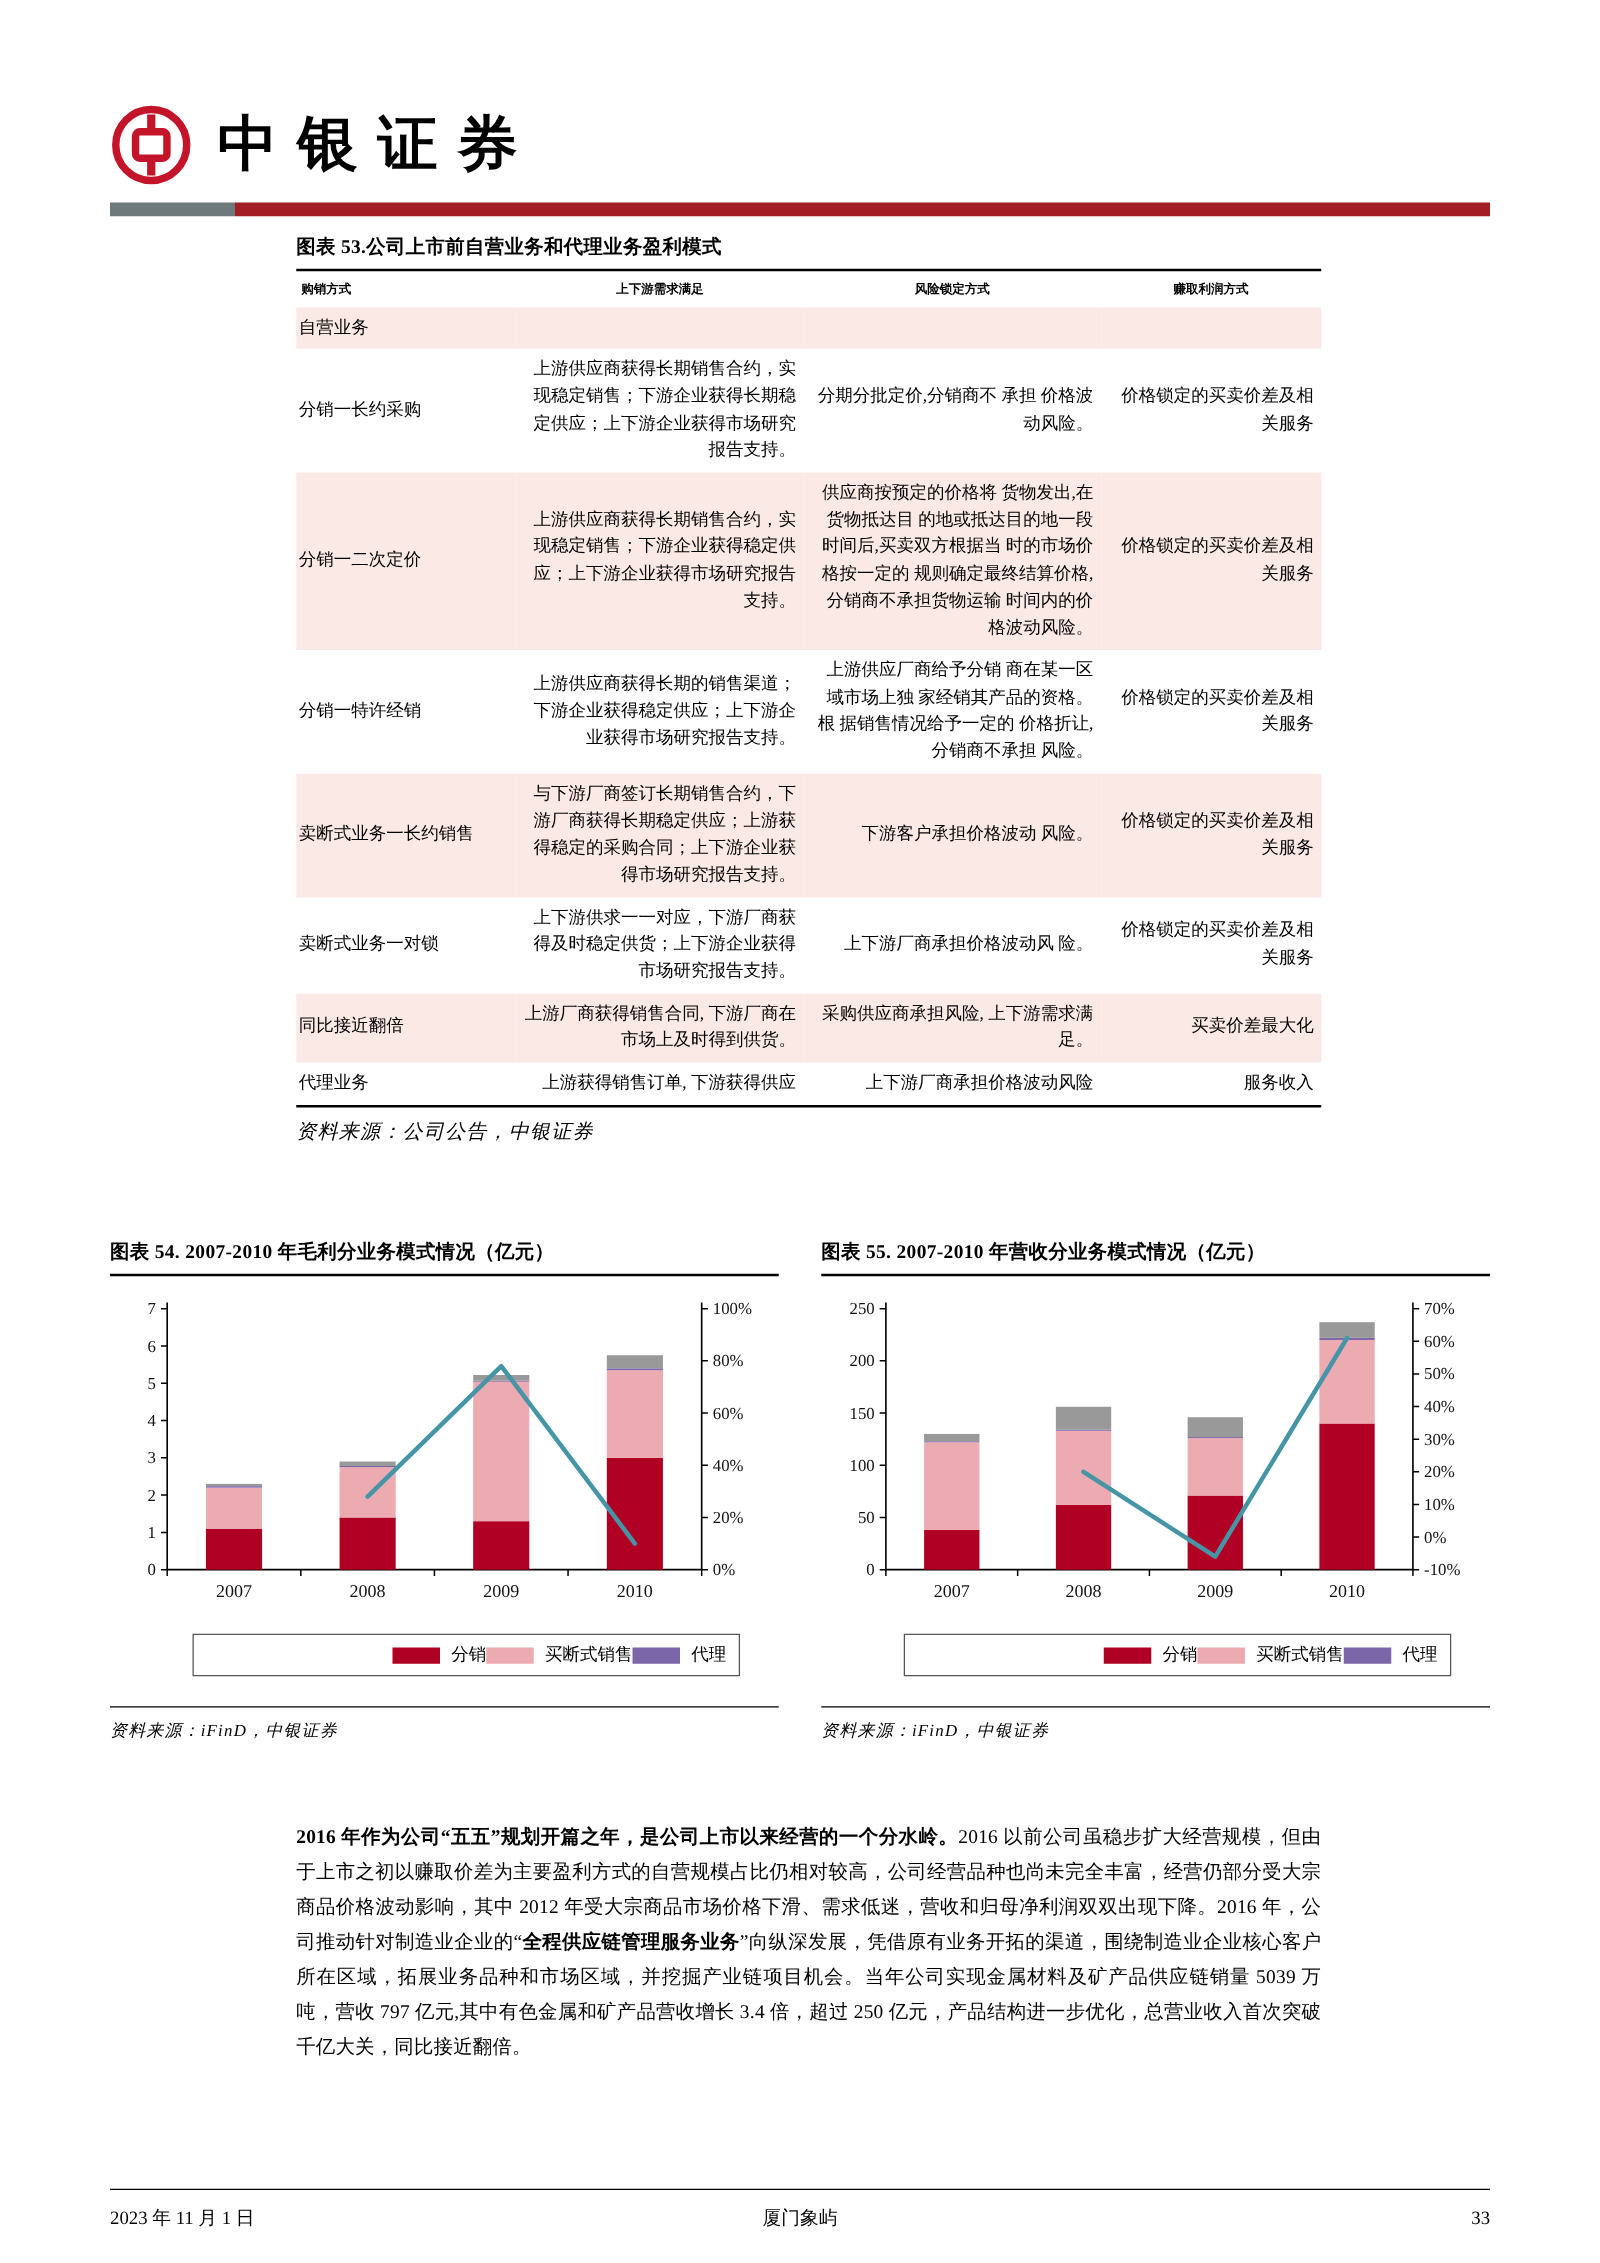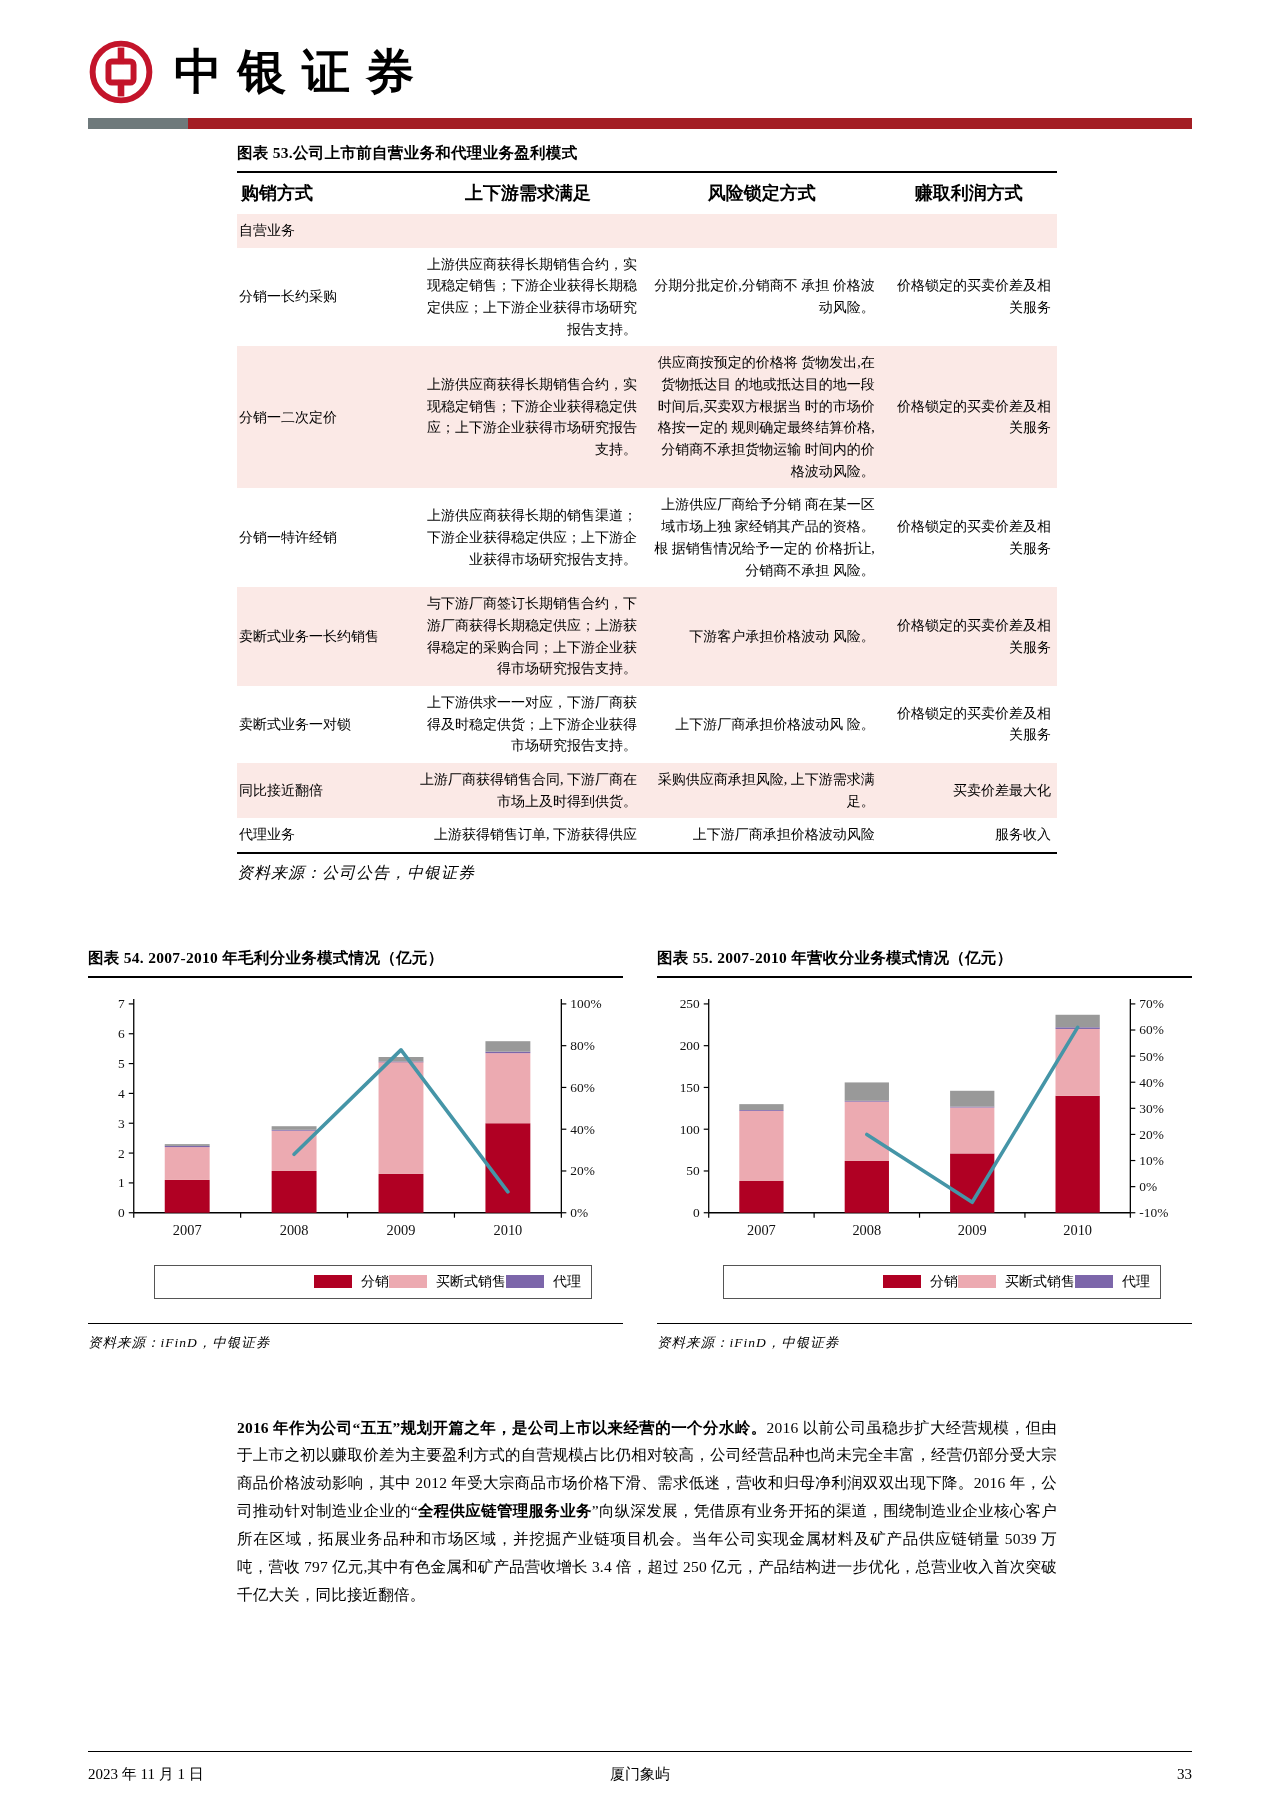--- a/index.html
+++ b/index.html
@@ -1,43 +1,43 @@
 <!DOCTYPE html>
 <html><head>
 <meta charset="utf-8">
 <style>
   html,body{margin:0;padding:0;background:#ffffff;}
   .page{
     width:1280px;height:1810px;position:relative;overflow:hidden;background:#fff;
     font-family:"Liberation Serif","DejaVu Serif",serif;color:#000;
   }
   
-  .header{padding:36px 88px 0 88px;}
+  .header{padding:36px 88px 0 88px;margin-top:44px;}
   .brand-row{display:flex;align-items:center;gap:20px;height:72px;}
   .logo-svg{width:66px;height:66px;display:block;}
   .brand-name{font-size:48px;font-weight:bold;letter-spacing:16px;line-height:1;}
   .banner{display:flex;height:11px;margin-top:10px;width:1104px;}
   .banner-gray{width:100px;}
   .banner-red{flex:1;}
   
   .tbl-section{margin:14px 0 0 237px;width:820px;}
   .fig-title{font-size:15.5px;font-weight:bold;letter-spacing:.3px;}
   .tbl-wrap{border-top:2.5px solid #000;border-bottom:2.5px solid #000;margin-top:7px;}
   table.mode-table{width:100%;border-collapse:collapse;font-size:14px;line-height:1.55;}
-  .mode-table th{font-weight:bold;padding:7px 4px 6px 4px;font-size:18px;}
+  .mode-table th{font-weight:bold;padding:7px 4px 6px 4px;font-size:10px;}
   .mode-table th:first-child{text-align:left;}
   .mode-table th{text-align:center;}
   .mode-table td{padding:6px 6px;vertical-align:middle;}
   .mode-table td.c1{text-align:left;padding-left:2px;}
   .mode-table td.c2,.mode-table td.c3,.mode-table td.c4{text-align:right;}
   tr.shaded{background:#fbe9e6;}
   .src-note{font-size:16px;font-style:italic;margin-top:9px;letter-spacing:1px;}
   
   .charts{display:flex;gap:34px;padding:0 88px;margin-top:64px;}
-  .chart-col{width:538px;}
+  .chart-col{width:538px;margin-top:11px;}
   .chart-col .fig-title{border-bottom:2.5px solid #000;padding-bottom:7px;margin-bottom:10px;}
   .chart-box svg{display:block;}
   svg text{fill:#111;font-family:"Liberation Serif","DejaVu Serif",serif;}
   .legend-box{border:1.3px solid #555;display:flex;justify-content:flex-end;align-items:center;
     padding:7px 10px;margin:12px 0 0 66px;width:438px;box-sizing:border-box;}
   .lg-item{display:flex;align-items:center;gap:9px;font-size:14px;}
   .lg-swatch{width:38px;height:13px;display:inline-block;}
   .chart-src{border-top:1.5px solid #000;margin-top:24px;padding-top:10px;
     font-style:italic;font-size:13.5px;letter-spacing:1px;}
   

